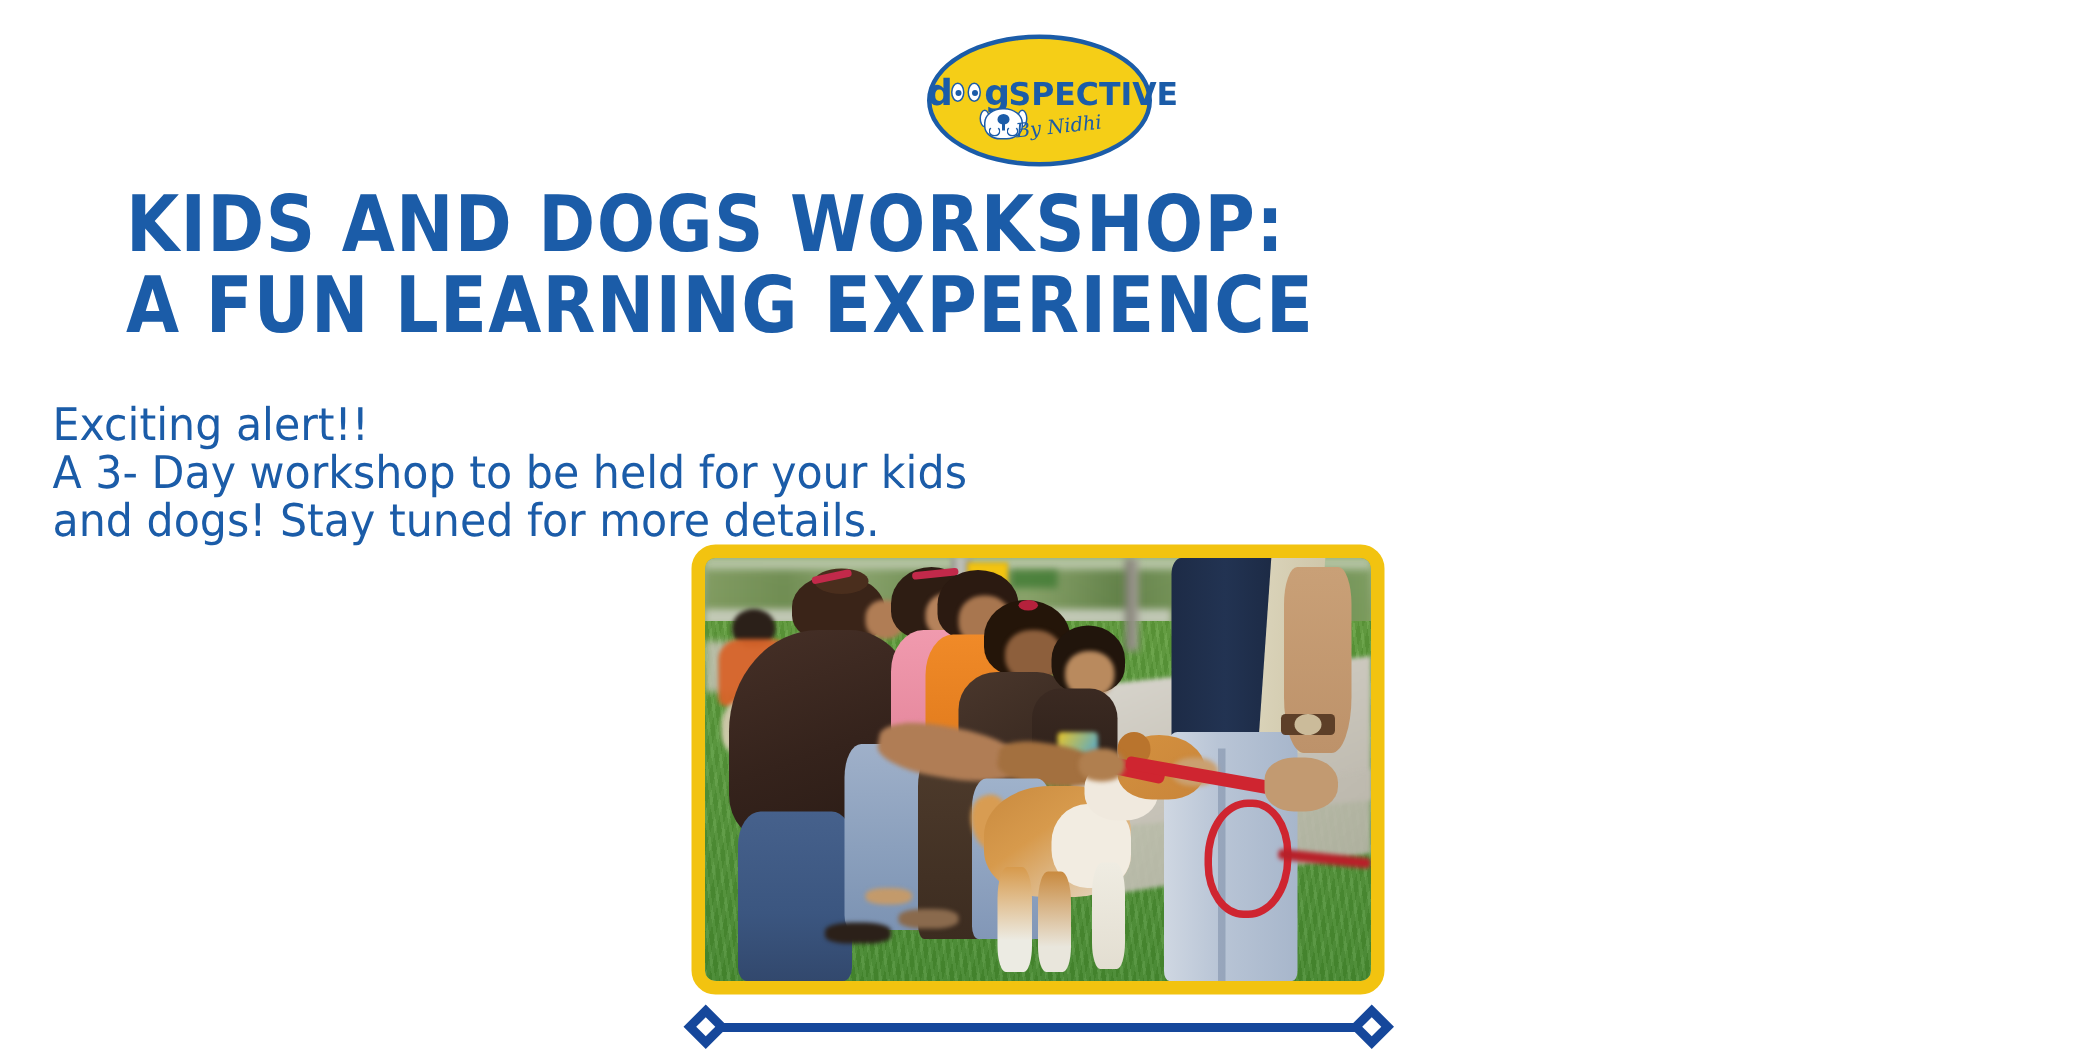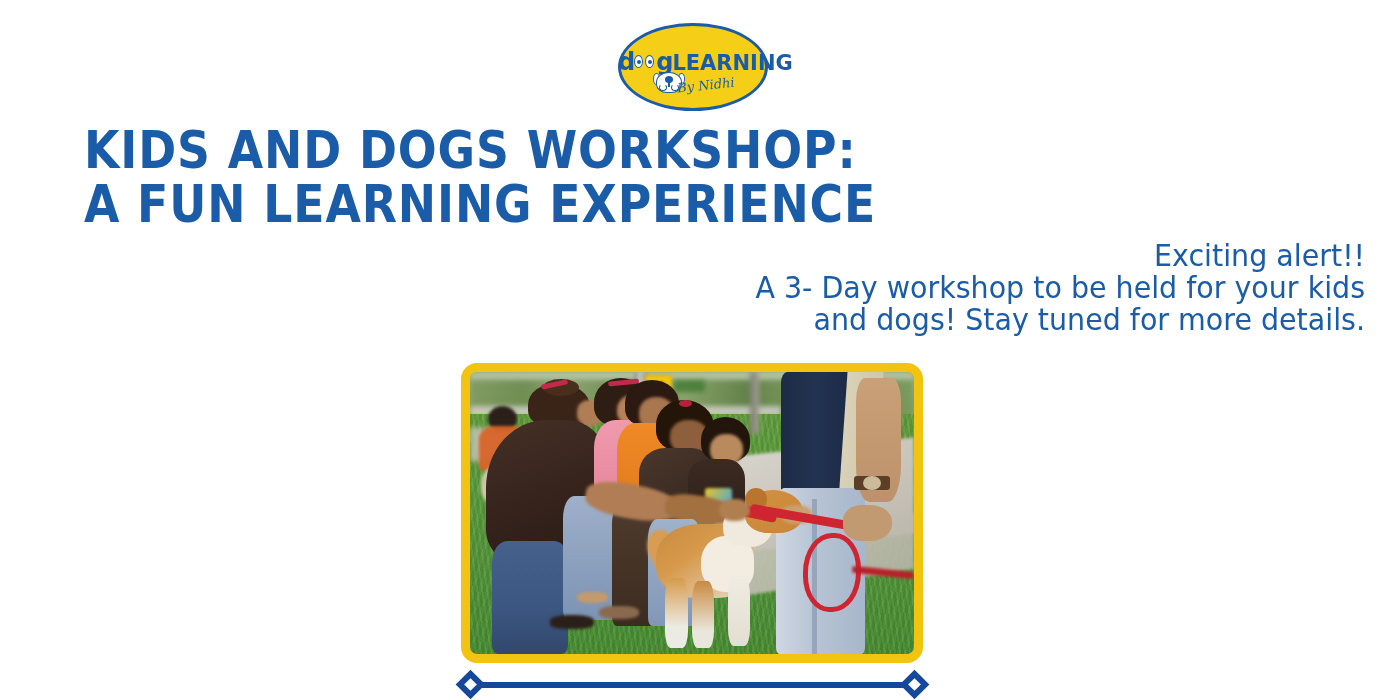--- a/index.html
+++ b/index.html
@@ -182,23 +182,23 @@
     white-space: nowrap;
     transform: scaleX(0.88);
   }
   .title-line.l1 { font-size: 52px; }
   .title-line.l2 { font-size: 52px; }
 
   
   .subtext-block {
     position: absolute;
     left: 0;
-    top: 240px;
+    top: 268px;
     width: 1400px;
-    text-align: right;
+    text-align: left;
   }
   .subtext-line {
     display: block;
     font-family: "DejaVu Sans", sans-serif;
     font-size: 30px;
     color: #1B5CA8;
     line-height: 1.06;
     white-space: nowrap;
     transform: scaleX(0.95);
   }
@@ -619,21 +619,21 @@
     <div class="logo-ellipse"></div>
 
     <div class="logo-text-row">
       <span class="logo-do">d</span><span class="logo-eyes">
         <span class="eye left">
             <span class="pupil"></span>
           </span>
         <span class="eye right">
             <span class="pupil"></span>
           </span>
-      </span><span class="logo-do">g</span><span class="logo-rest">LEARNING</span>
+      </span><span class="logo-do">g</span><span class="logo-rest">SPECTIVE</span>
     </div>
 
     <div class="logo-dogface">
       <span class="face-ear l"></span>
       <span class="face-ear r"></span>
       <span class="face-head"></span>
       <span class="face-nose"></span>
       <span class="face-mouth"></span>
       <span class="face-jowl l"></span>
       <span class="face-jowl r"></span>

